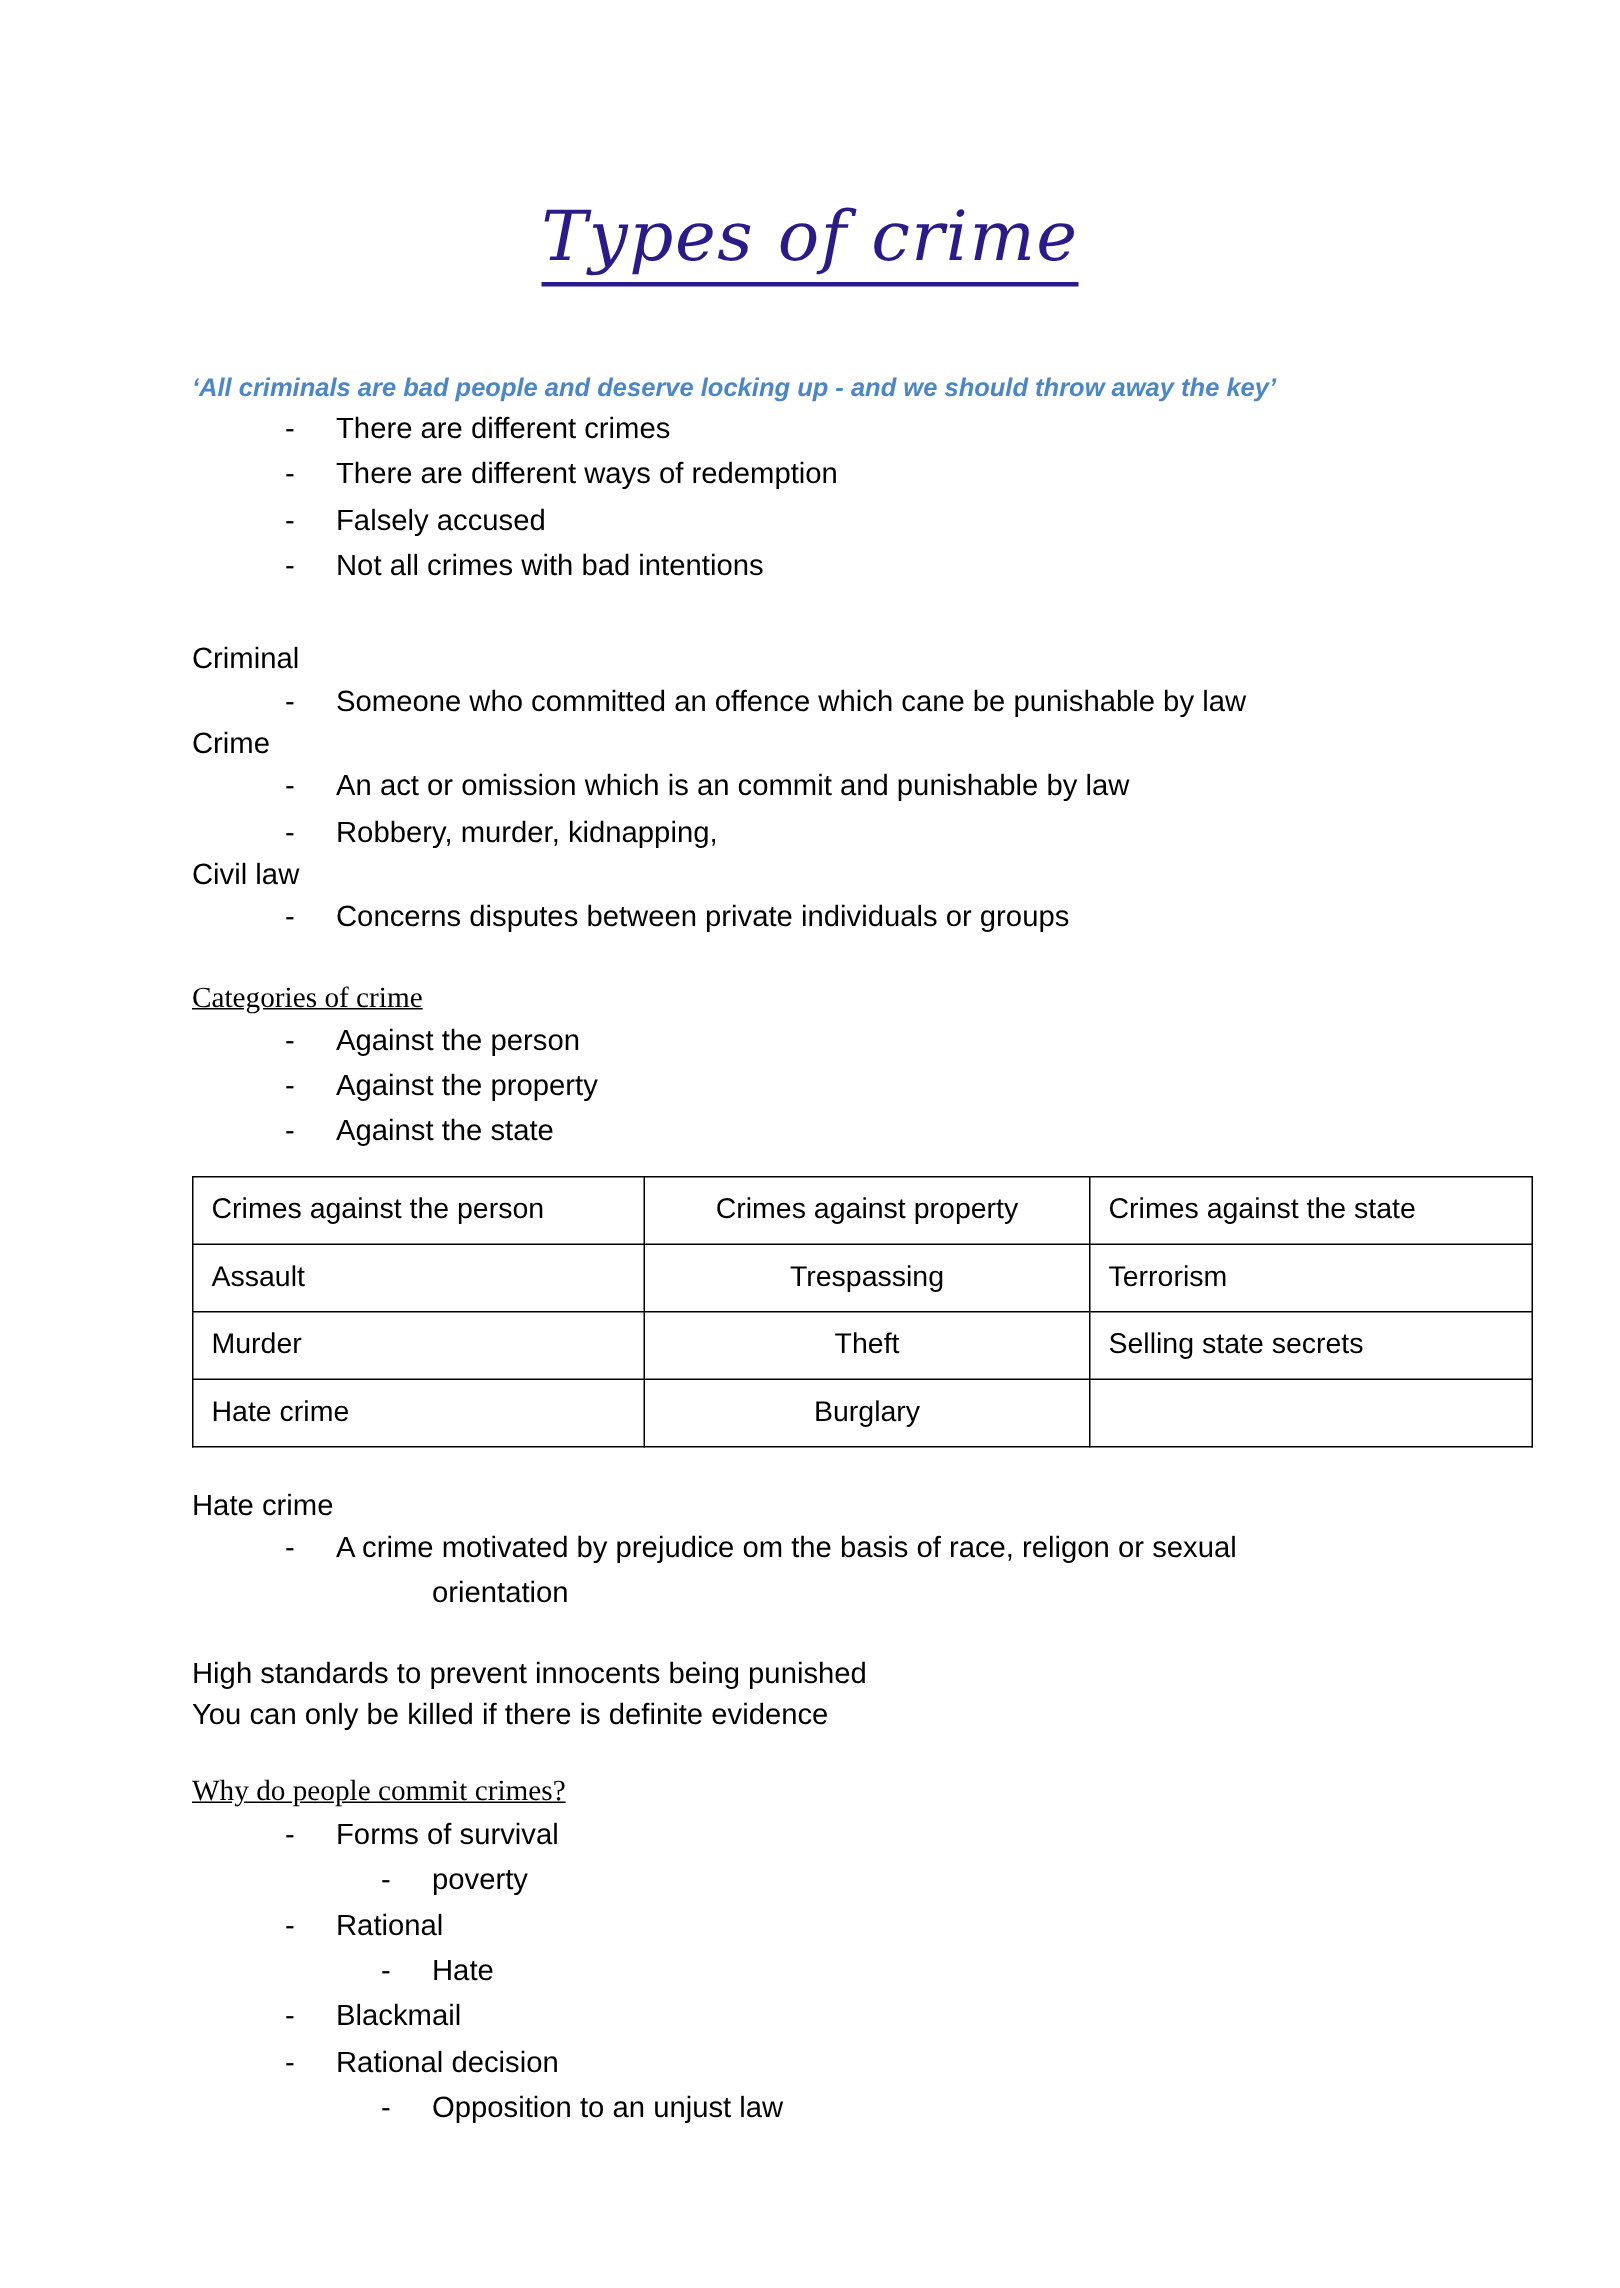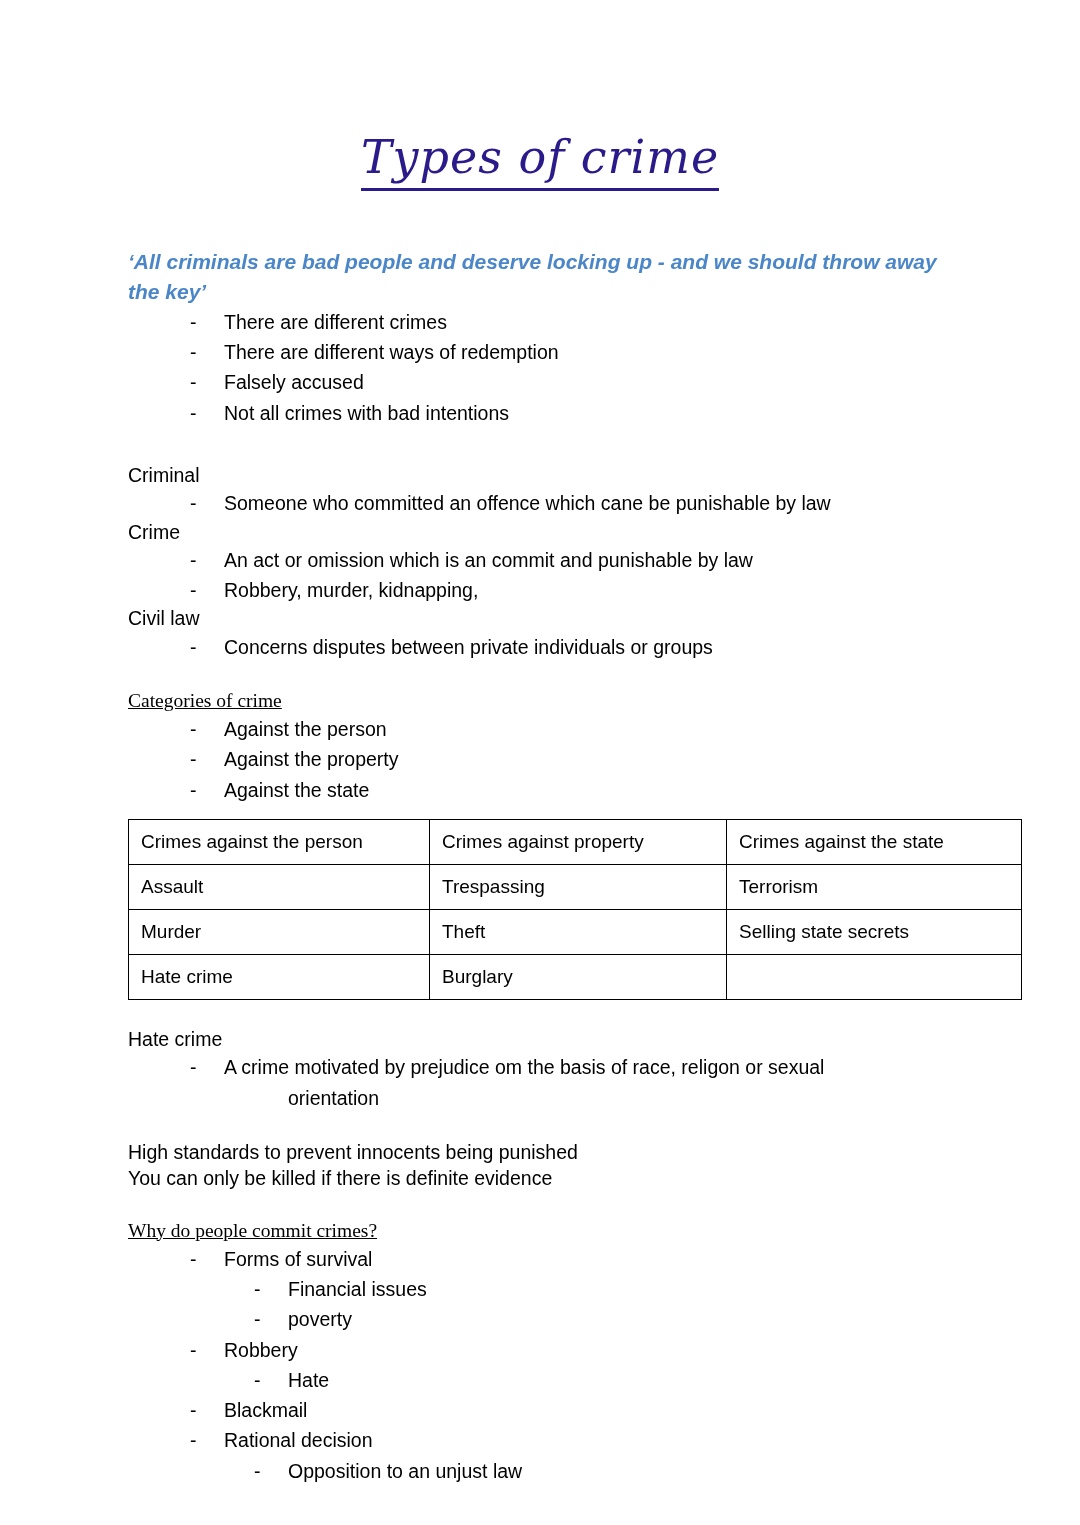--- a/index.html
+++ b/index.html
@@ -35,21 +35,21 @@
   .doc-title span {
     border-bottom: 3px solid #2a1a8a;
     padding-bottom: 4px;
     display: inline-block;
   }
   .quote {
     margin-top: 56px;
     color: #4a86c8;
     font-style: italic;
     font-weight: bold;
-    font-size: 21px;
+    font-size: 17px;
     line-height: 1.42;
     max-width: 810px;
   }
   .body-line {
     font-size: 19.5px;
     line-height: 1.35;
     margin: 0;
     padding: 0;
   }
   .lead {
@@ -100,21 +100,21 @@
     table-layout: fixed;
   }
   table.crime-table td {
     border: 1.5px solid #000;
     font-size: 19px;
     padding: 11px 12px;
     height: 22px;
     vertical-align: middle;
   }
   table.crime-table td.c0 { width: 276px; }
-  table.crime-table td.c1 { width: 272px; }
+  table.crime-table td.c1 { width: 272px; text-align: center; }
   table.crime-table td.c2 { width: 270px; }
   .gap-md { height: 26px; }
   .gap-lg { height: 34px; }
 </style>
 </head>
 <body>
 
 <div class="page">
 
   <div class="doc-title"><span>Types of crime</span></div>
@@ -189,25 +189,24 @@
   <div class="gap-md"></div>
 
   <div class="body-line">High standards to prevent innocents being punished</div>
   <div class="body-line">You can only be killed if there is definite evidence</div>
 
   <div class="underline-head">Why do people commit crimes?</div>
   <ul class="dash">
     <li>Forms of survival</li>
   </ul>
   <ul class="dash lvl2">
-    <li>Financial issues</li>
     <li>poverty</li>
   </ul>
   <ul class="dash">
-    <li>Robbery</li>
+    <li>Rational</li>
   </ul>
   <ul class="dash lvl2">
     <li>Hate</li>
   </ul>
   <ul class="dash">
     <li>Blackmail</li>
     <li>Rational decision</li>
   </ul>
   <ul class="dash lvl2">
     <li>Opposition to an unjust law</li>

